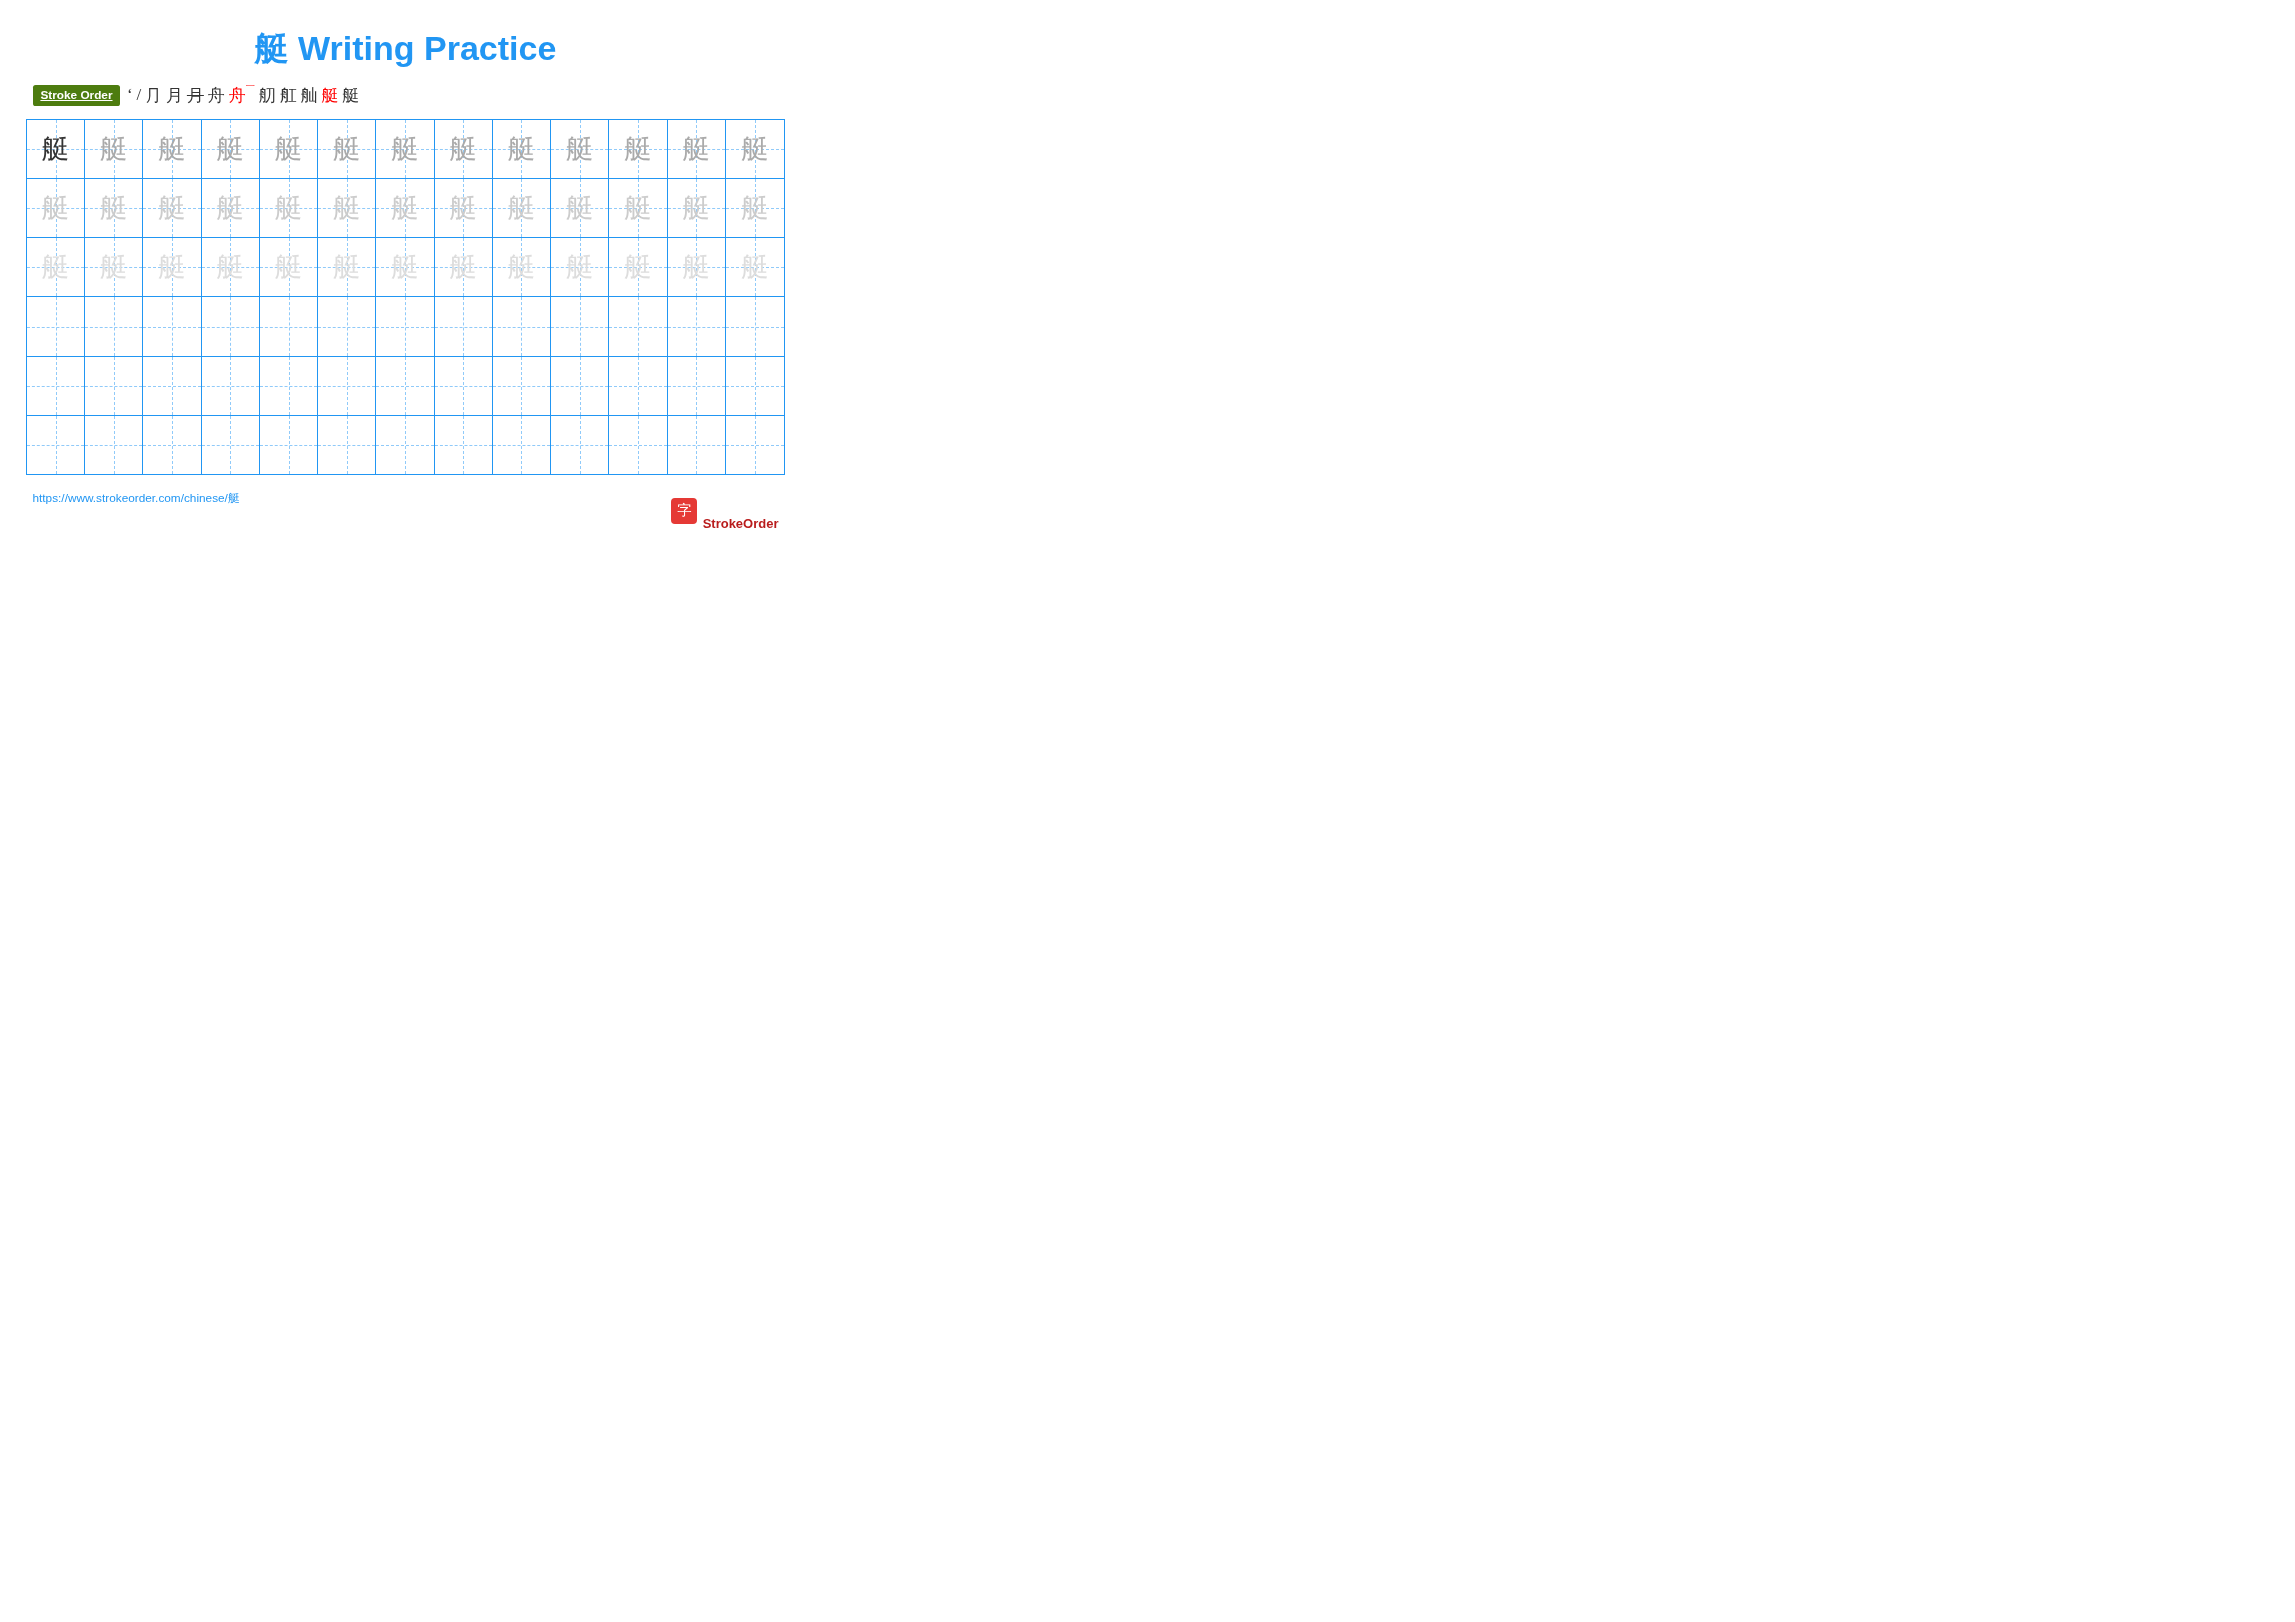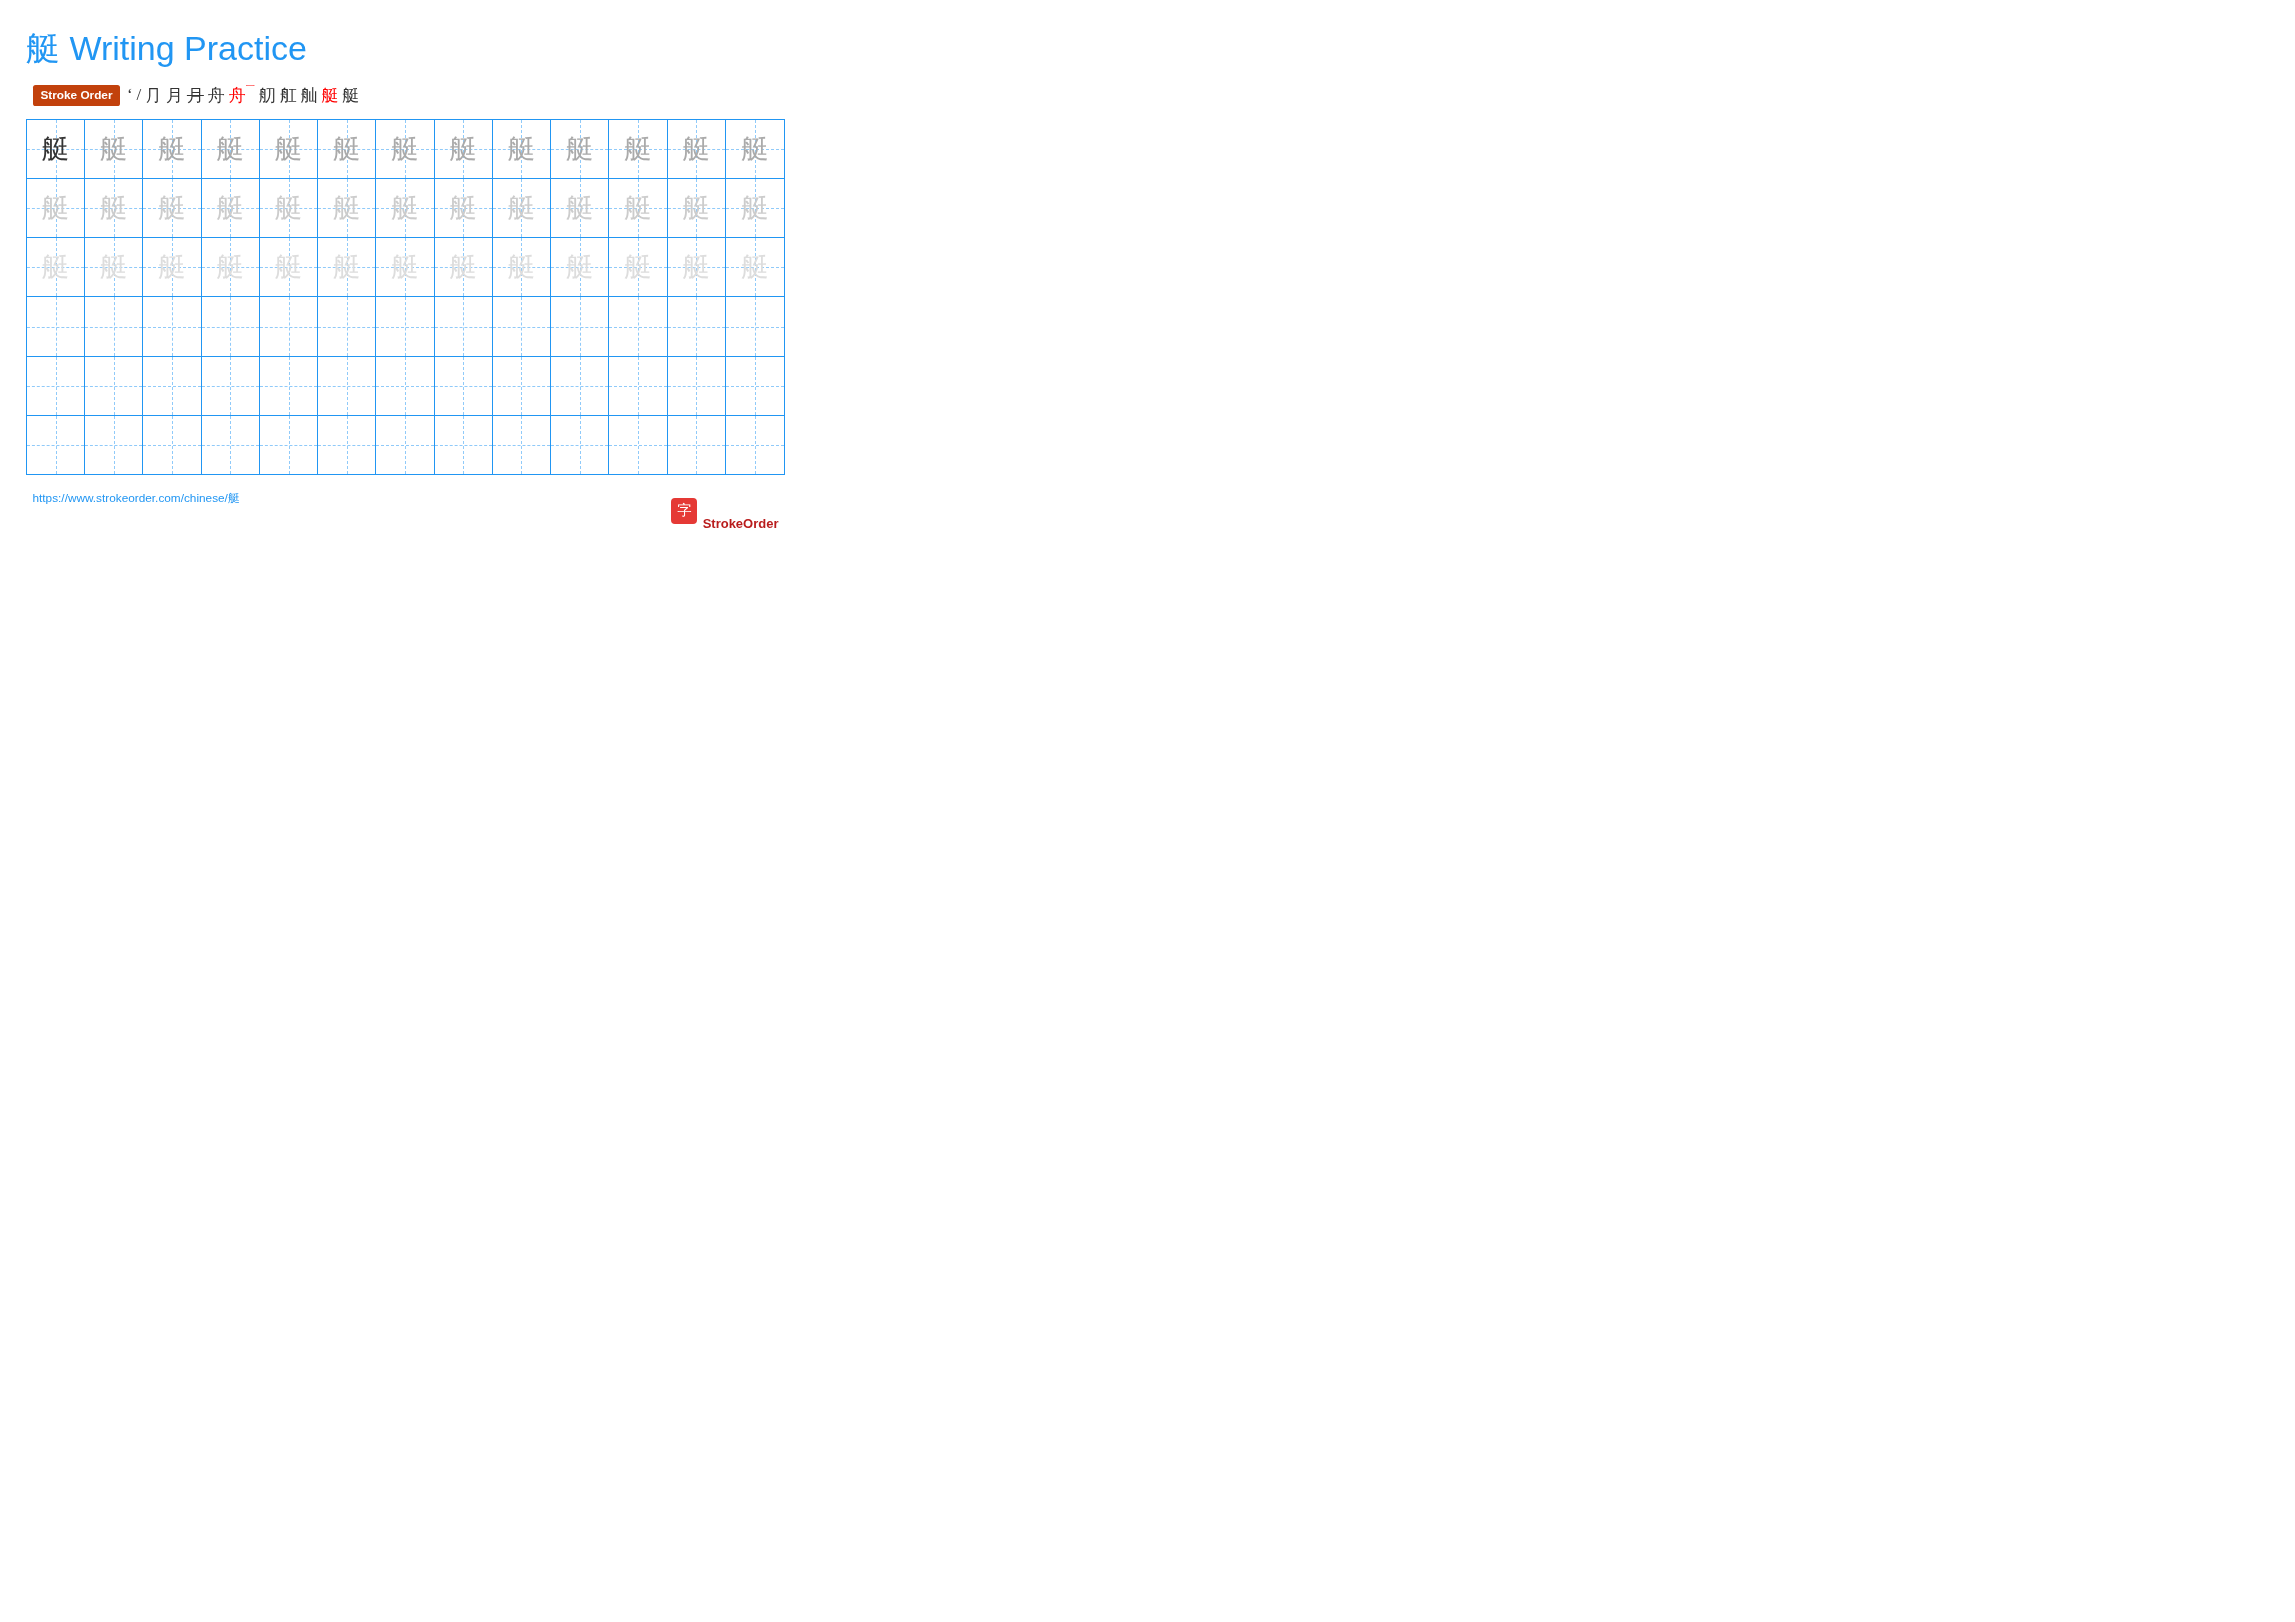--- a/index.html
+++ b/index.html
@@ -7,43 +7,45 @@
       background: #ffffff;
       font-family: Arial, sans-serif;
       width: 811px;
       min-height: 574px;
       position: relative;
       padding: 19.6px 26px;
     }
 
     
     .page-title {
+      text-align: center;
       font-size: 34px;
-      font-weight: normal;
+      font-weight: bold;
       color: #2196F3;
       margin-bottom: 11.8px;
       margin-top: 6.5px;
     }
 
     
     .stroke-order-row {
       display: flex;
       align-items: center;
       gap: 6.5px;
       margin-bottom: 11.8px;
       padding-left: 6.5px;
     }
     .stroke-order-badge {
-      background: #c2410c;
+      background: #4d7c0f;
       color: white;
       font-size: 11.8px;
       font-weight: bold;
       padding: 3.3px 7.9px;
       border-radius: 2.6px;
       white-space: nowrap;
+      text-decoration: underline;
     }
     .stroke-steps {
       display: flex;
       align-items: center;
       gap: 3.9px;
       font-size: 17px;
     }
     .stroke-step {
       color: #333;
       font-family: 'SimSun', 'STSong', serif;

